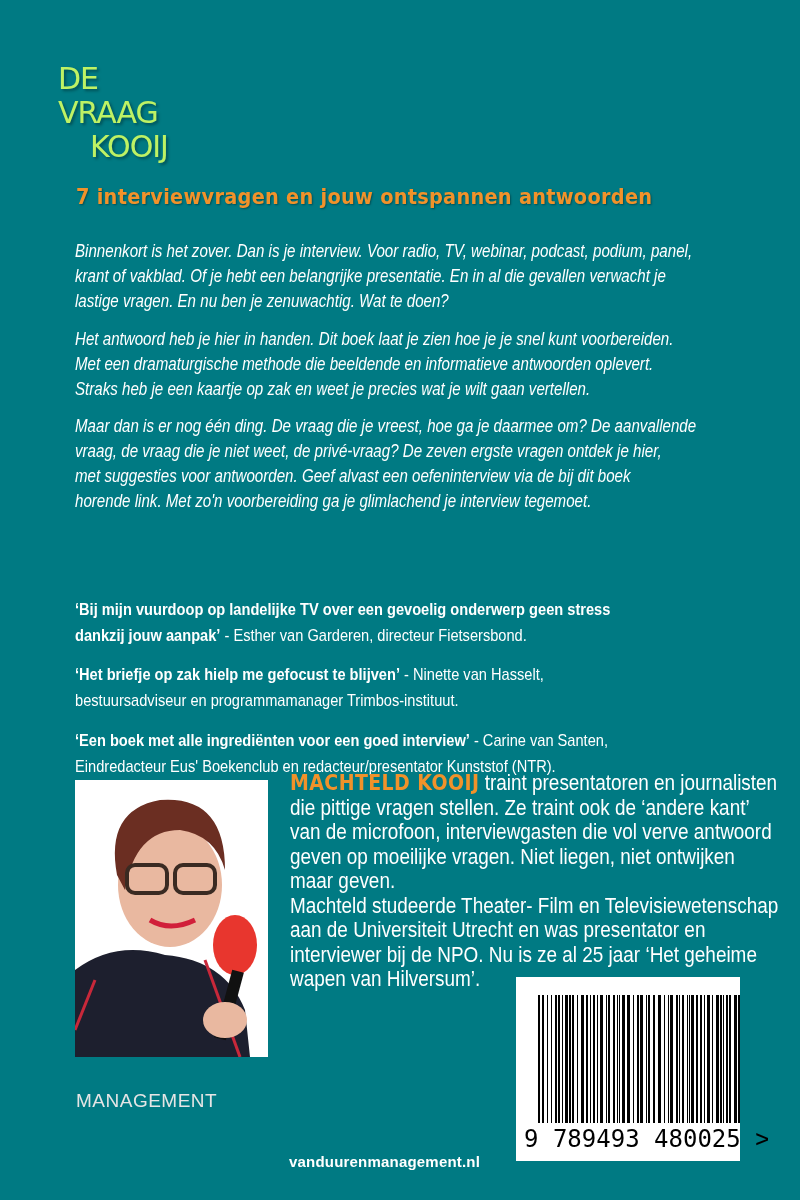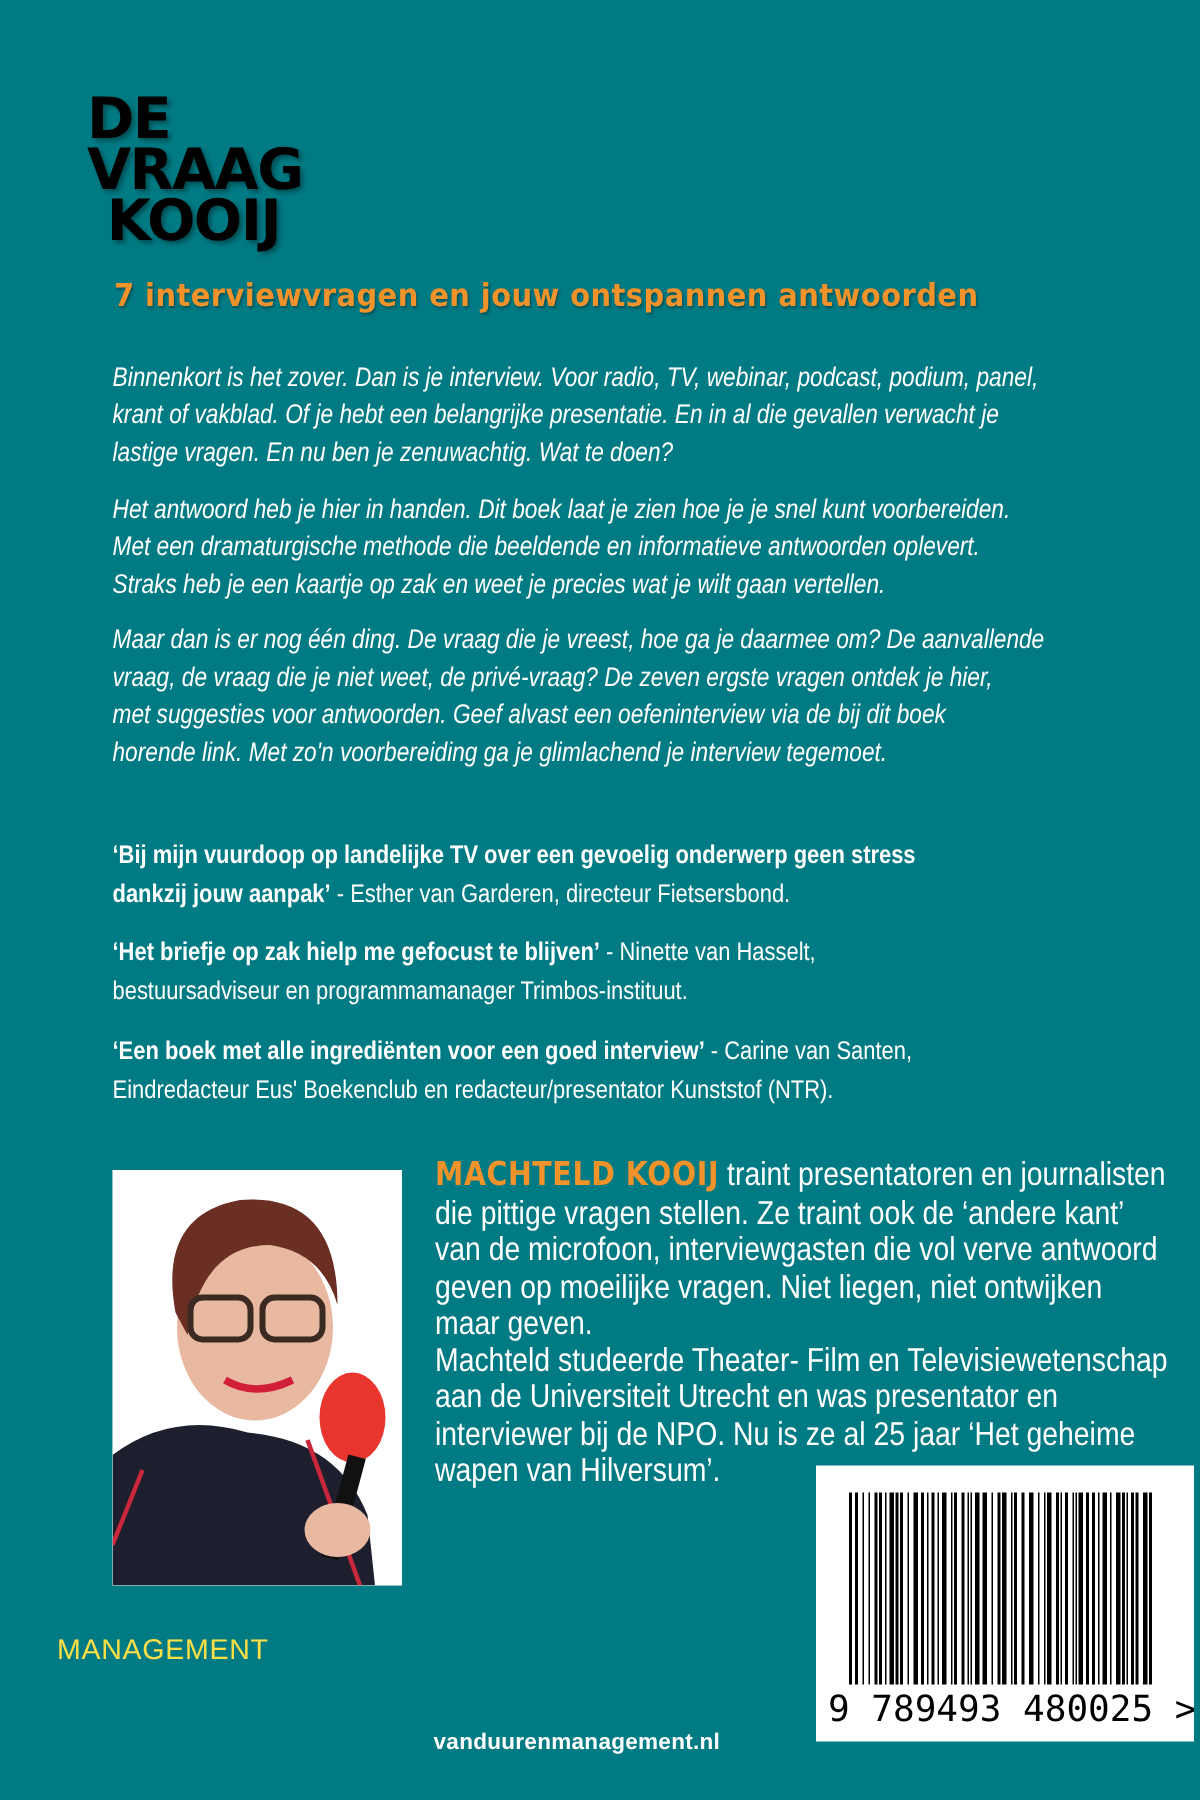--- a/index.html
+++ b/index.html
@@ -1,33 +1,33 @@
 <!DOCTYPE html>
 <html><head>
 <meta charset="utf-8">
 <style>
   html,body{margin:0;padding:0;}
   body{width:800px;height:1200px;background:#007a83;position:relative;overflow:hidden;font-family:"Liberation Sans",sans-serif;color:#fff;}
-  #title{position:absolute;left:58px;top:62px;color:#000000;font-family:"DejaVu Sans",sans-serif;font-weight:bold;font-size:38px;line-height:34px;text-shadow:2px 2px 3px rgba(0,0,0,.35);letter-spacing:-1px;}
+  #title{position:absolute;left:58px;top:62px;color:#bef264;font-family:"DejaVu Sans",sans-serif;font-weight:normal;font-size:30px;line-height:34px;text-shadow:2px 2px 3px rgba(0,0,0,.35);letter-spacing:-1px;}
   #title div{text-align:center;width:142px;}
   #title div:first-child{text-align:left;}
   #subtitle{position:absolute;left:76px;top:185px;color:#f1922a;font-family:"DejaVu Sans",sans-serif;font-weight:bold;font-size:21px;letter-spacing:0.3px;text-shadow:1px 1px 2px rgba(0,0,0,.35);white-space:nowrap;transform:scaleX(0.92);transform-origin:left top;}
   .para{position:absolute;left:75px;width:660px;font-size:18px;line-height:25px;white-space:nowrap;font-style:italic;}
   .para div{transform:scaleX(0.84);transform-origin:left top;}
-  .quote{position:absolute;left:75px;font-size:17px;line-height:26px;white-space:nowrap;}
+  .quote{position:absolute;left:75px;font-size:17px;line-height:26px;white-space:nowrap;margin-top:40px;}
   .quote div{transform:scaleX(0.86);transform-origin:left top;}
   .quote b{font-weight:bold;}
   #photo{position:absolute;left:75px;top:780px;width:193px;height:277px;background:#fff;overflow:hidden;}
   #bio{position:absolute;left:290px;top:771px;font-size:22px;line-height:24.5px;white-space:nowrap;}
   #bio div{transform:scaleX(0.86);transform-origin:left top;}
   #bio .name{color:#f1922a;font-family:"DejaVu Sans",sans-serif;font-weight:bold;letter-spacing:0.5px;}
-  #barcode{position:absolute;left:516px;top:977px;width:252px;height:184px;background:#fff;margin-left:28px;}
+  #barcode{position:absolute;left:516px;top:977px;width:224px;height:184px;background:#fff;}
   #logo{position:absolute;left:38px;top:1090px;}
   #logo .brand{color:#f1922a;font-size:36px;letter-spacing:1px;font-family:"Liberation Sans",sans-serif;line-height:36px;}
-  #logo .sub{color:#fde047;font-size:19px;letter-spacing:0.5px;line-height:22px;}
+  #logo .sub{color:#e5e5e5;font-size:19px;letter-spacing:0.5px;margin-left:38px;line-height:22px;}
   #url{position:absolute;left:289px;top:1153px;font-weight:bold;font-size:15px;letter-spacing:0.2px;}
 </style>
 </head>
 <body>
 
 <div id="title">
   <div>DE VRAAG</div>
   <div>KOOIJ</div>
 </div>
 

